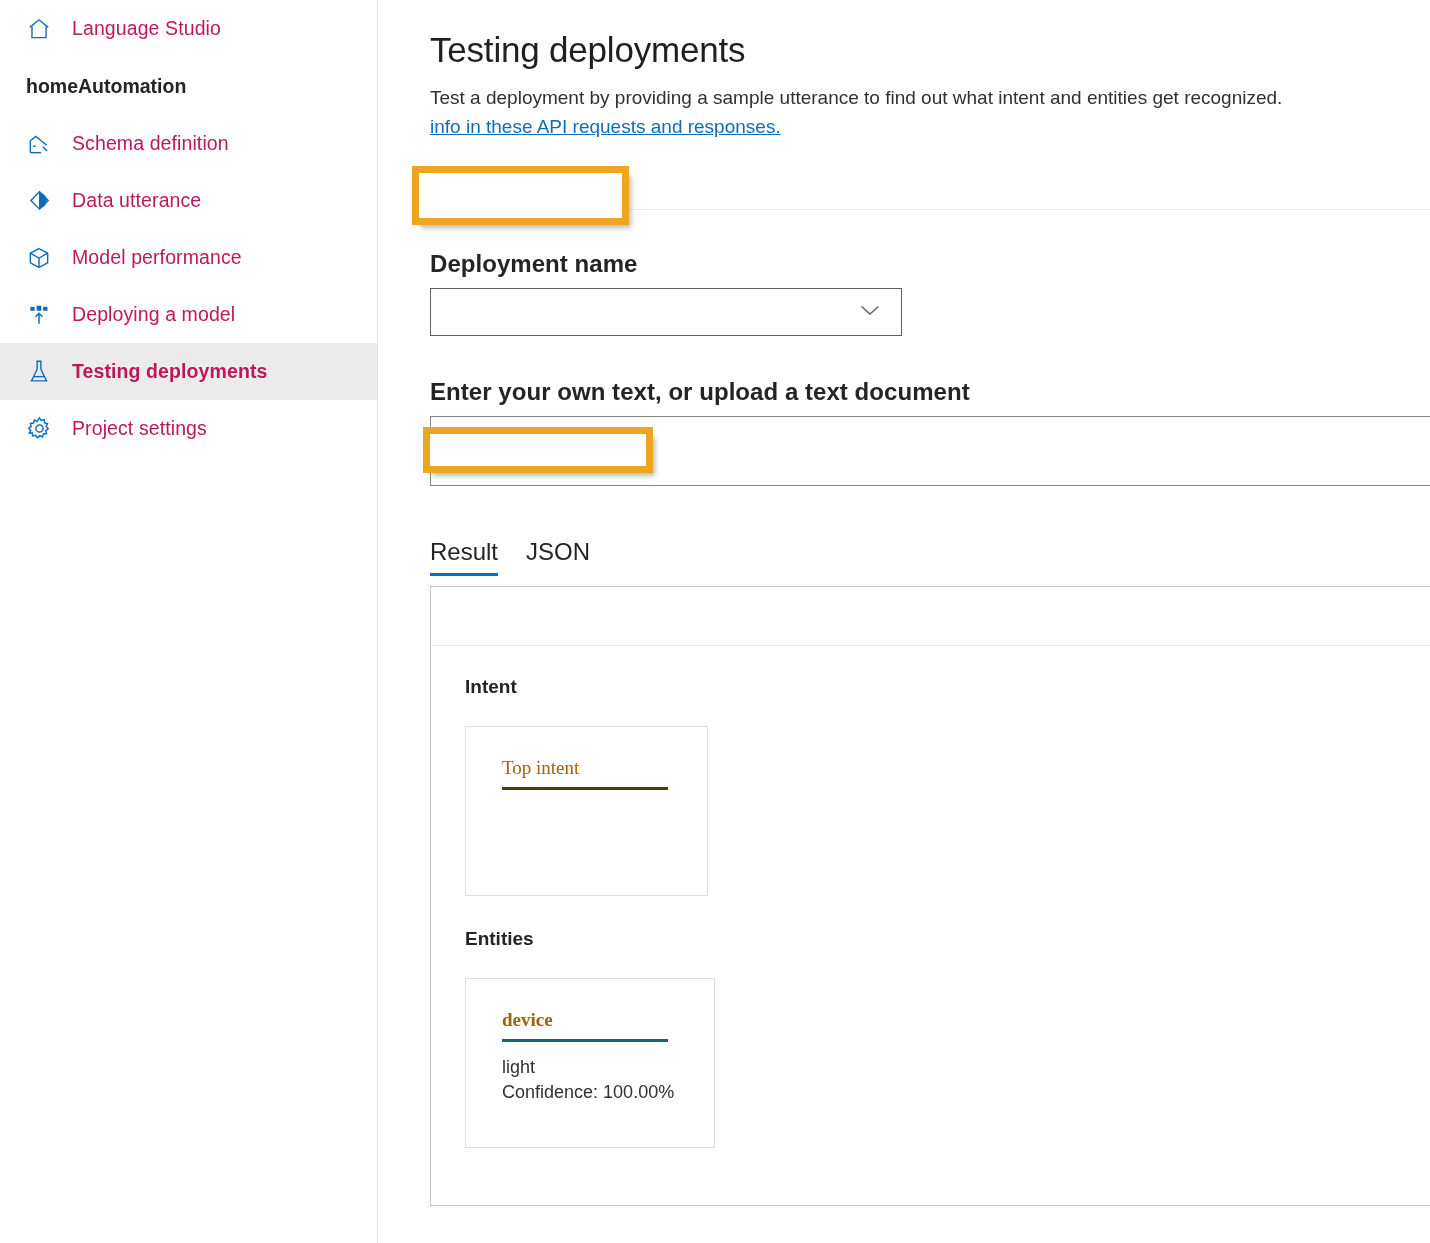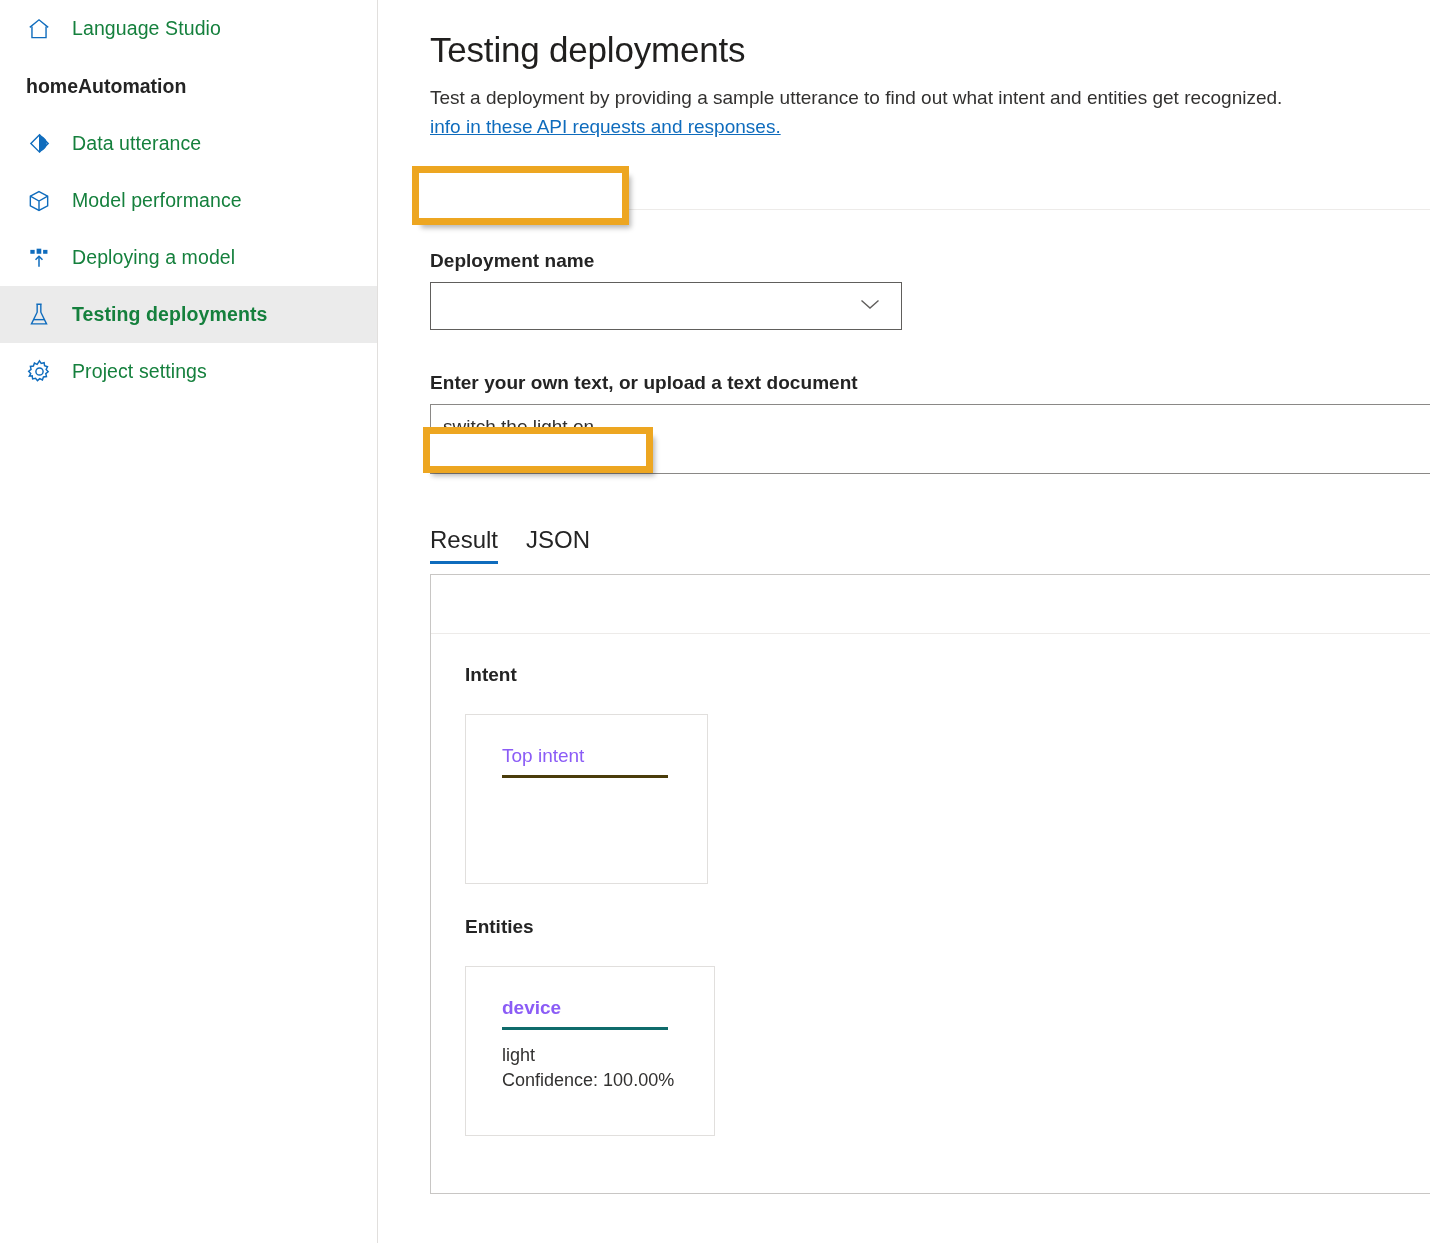--- a/index.html
+++ b/index.html
@@ -31,21 +31,21 @@
   .nav-item.selected{background:#ebebeb;}
   .nav-icon{
     width:30px;min-width:30px;height:30px;
     display:flex;align-items:center;justify-content:center;
     color:#0f6cbd;
     margin-right:18px;
   }
   .nav-icon svg{display:block;}
   .nav-label{
     font-size:19.5px;
-    color:#15803d;
+    color:#be185d;
     letter-spacing:.1px;
     white-space:nowrap;
   }
   .nav-item.selected .nav-label{font-weight:600;}
   .project-title{
     font-size:19.5px;
     font-weight:700;
     color:#242424;
     padding-left:26px;
     height:58px;
@@ -99,21 +99,21 @@
     background:#ffffff;
     cursor:pointer;
     font-size:19px;
     color:#242424;
   }
   .cmd-btn .flask{margin-right:14px;display:flex;color:#0f6cbd;}
   .cmd-label{white-space:nowrap;}
 
   
   .field-label{
-    font-size:19px;
+    font-size:24px;
     font-weight:600;
     color:#242424;
     letter-spacing:.05px;
   }
   .lbl-deployment{margin-top:40px;}
   .combo{
     margin-top:10px;
     width:472px;height:48px;
     border:1px solid #605e5c;
     background:#fff;
@@ -185,23 +185,24 @@
     width:243px;
     min-height:170px;
     border:1px solid #e1dfdd;
     box-sizing:border-box;
     padding:30px 0 18px 36px;
     background:#fff;
   }
   .card.entity{width:250px;}
   .card-title{
     font-size:19px;
-    color:#8b5cf6;
+    color:#a16207;
     display:inline-block;
     padding-bottom:4px;
+    font-family:Liberation Serif, serif;
   }
   .card-title.bold{font-weight:600;}
   .rule{
     height:3px;
     width:166px;
     margin-top:4px;
   }
   .rule.intent{background:#4a3c0a;}
   .rule.entity{background:#0f6b6b;}
   .card-lines{
@@ -248,20 +249,32 @@
           <path d="M3.5 10.5 12 3.5l8.5 7"></path>
             <path d="M5.5 9.6V20h13V9.6"></path>
         </svg>
       </span>
       <span class="nav-label">Language Studio</span>
     </div>
 
 
     <div class="project-title">homeAutomation</div>
 
+    <div class="nav-item">
+      <span class="nav-icon">
+        <svg width="26" height="26" viewBox="0 0 24 24" fill="none" stroke="#0f6cbd" stroke-width="1.3">
+          <path d="M4 20V9l5-4 5 4"></path>
+            <path d="M4 20h10"></path>
+            <path d="M14 9l5 4"></path>
+            <path d="M15.5 14.5l4 4"></path>
+            <path d="M6.5 14h2.5"></path>
+        </svg>
+      </span>
+      <span class="nav-label">Schema definition</span>
+    </div>
 
     <div class="nav-item">
       <span class="nav-icon">
         <svg width="26" height="26" viewBox="0 0 24 24" fill="none" stroke="#0f6cbd" stroke-width="1.3">
           <path d="M12.5 3.5 20.5 11.5 12.5 19.5 4.5 11.5z"></path>
           <path d="M12.5 3.5 12.5 19.5" stroke-width="1"></path>
           <path d="M12.5 4.6c3.6 0 6.6 3 6.6 6.9s-3 6.9-6.6 6.9z" fill="#0f6cbd" stroke="none"></path>
         </svg>
       </span>
       <span class="nav-label">Data utterance</span>

